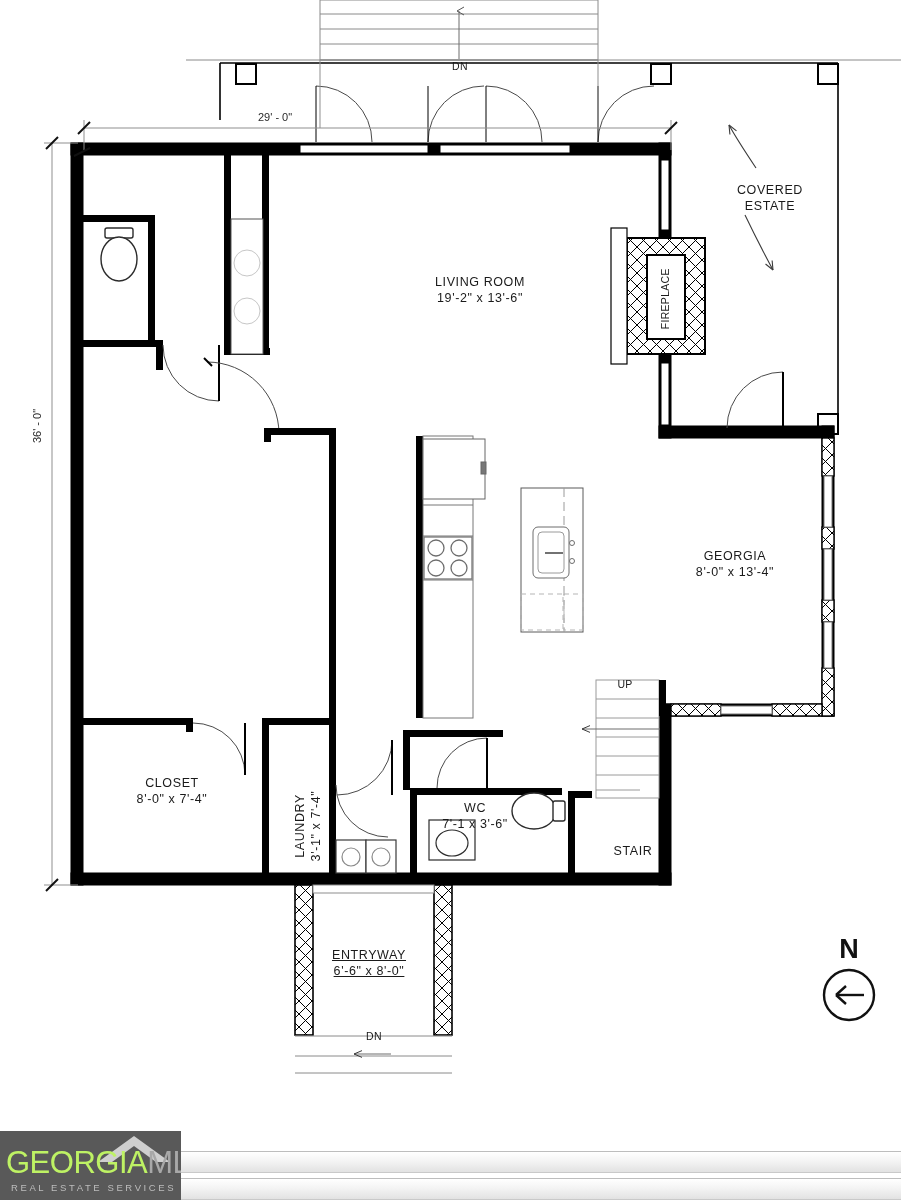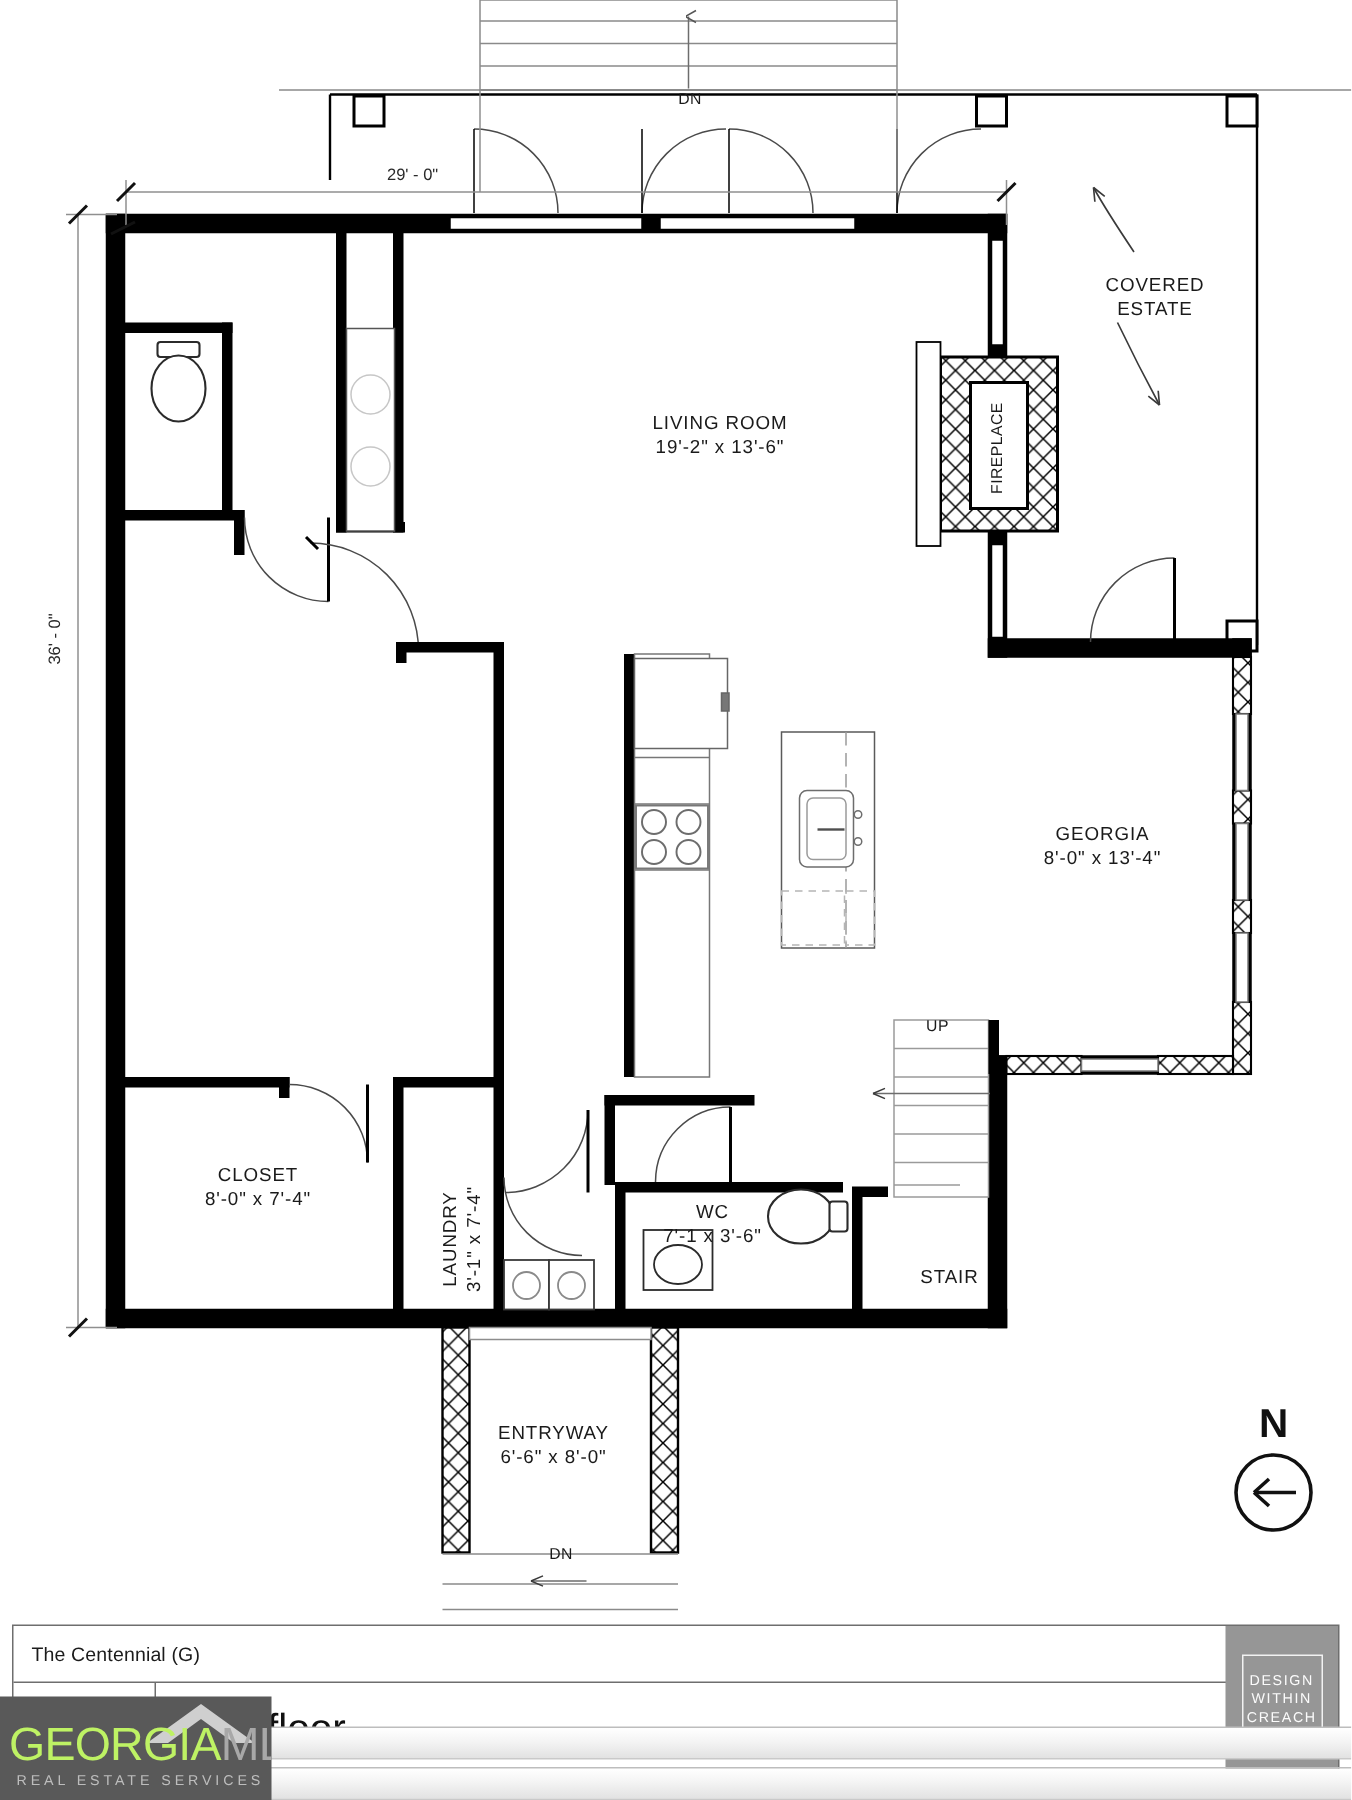--- a/index.html
+++ b/index.html
@@ -427,21 +427,21 @@
 
   <div class="lbl room" style="left:425px; top:800px; width:100px;">
     <div>WC</div>
     <div class="dim">7'-1 x 3'-6"</div>
   </div>
 
   <div class="lbl room" style="left:588px; top:821px; width:90px;margin-top:22px;">
     <div>STAIR</div>
   </div>
 
-  <div class="lbl room" style="left:313px; top:947px; width:112px;">
+  <div class="lbl room" style="left:313px; top:947px; width:112px;text-decoration:underline;">
     <div>ENTRYWAY</div>
     <div class="dim">6'-6" x 8'-0"</div>
   </div>
 
   <div class="lbl room" style="left:705px; top:182px; width:130px;">
     <div>COVERED</div>
     <div>ESTATE</div>
   </div>
 
   <div class="lbl small vert" style="left:627px; top:292px; width:78px; transform:rotate(-90deg);">
@@ -456,36 +456,20 @@
   </div>
   <div class="lbl small" style="left:354px; top:1030px; width:40px;">
     <span>DN</span>
   </div>
 
   <div class="dimtext" style="left:258px; top:111px;">29' - 0"</div>
   <div class="dimtext vert" style="left:20px; top:420px; transform:rotate(-90deg);">36' - 0"</div>
 
   <div class="lbl northletter" style="left:832px; top:932px; width:34px;">N</div>
 
-  <div class="titleblock">
-    <div class="tb-row1">
-      <span class="tb-project">The Centennial (G)</span>
-    </div>
-    <div class="tb-row2">
-      <span class="tb-sheetnum">A101</span>
-      <span class="tb-sheetname">First floor</span>
-    </div>
-    <div class="tb-logo">
-      <div class="tb-logo-inner">
-        <span>DESIGN</span>
-        <span>WITHIN</span>
-        <span>CREACH</span>
-      </div>
-    </div>
-  </div>
 
   <div class="strip" style="top:1151px; height:22px;"></div>
   <div class="strip" style="top:1178px; height:22px;"></div>
 
   <div class="gmls">
     <svg class="gmls-roof" viewBox="0 0 76 30">
       <path d="M38 2 L74 28 L60 28 L38 12 L16 28 L2 28 Z" fill="#cfcfcf"></path>
     </svg>
     <div class="gmls-word">
       <span class="g1">GEORGIA</span><span class="g2">MLS</span>

